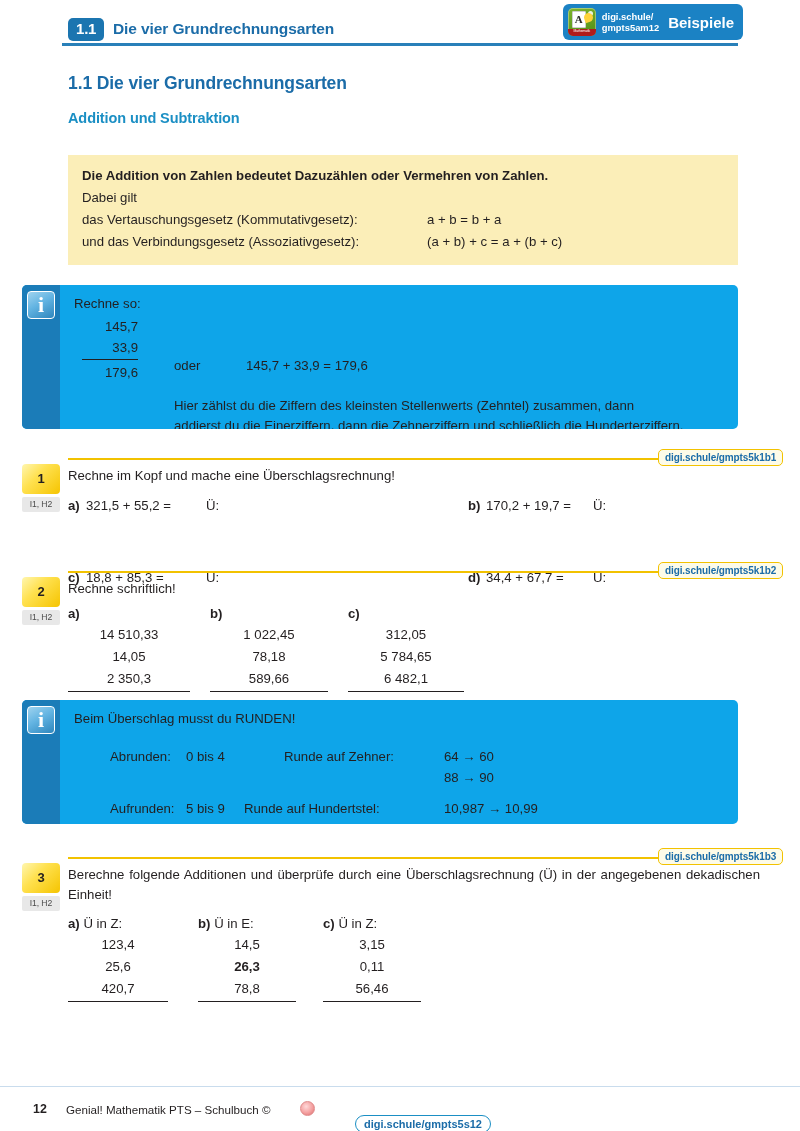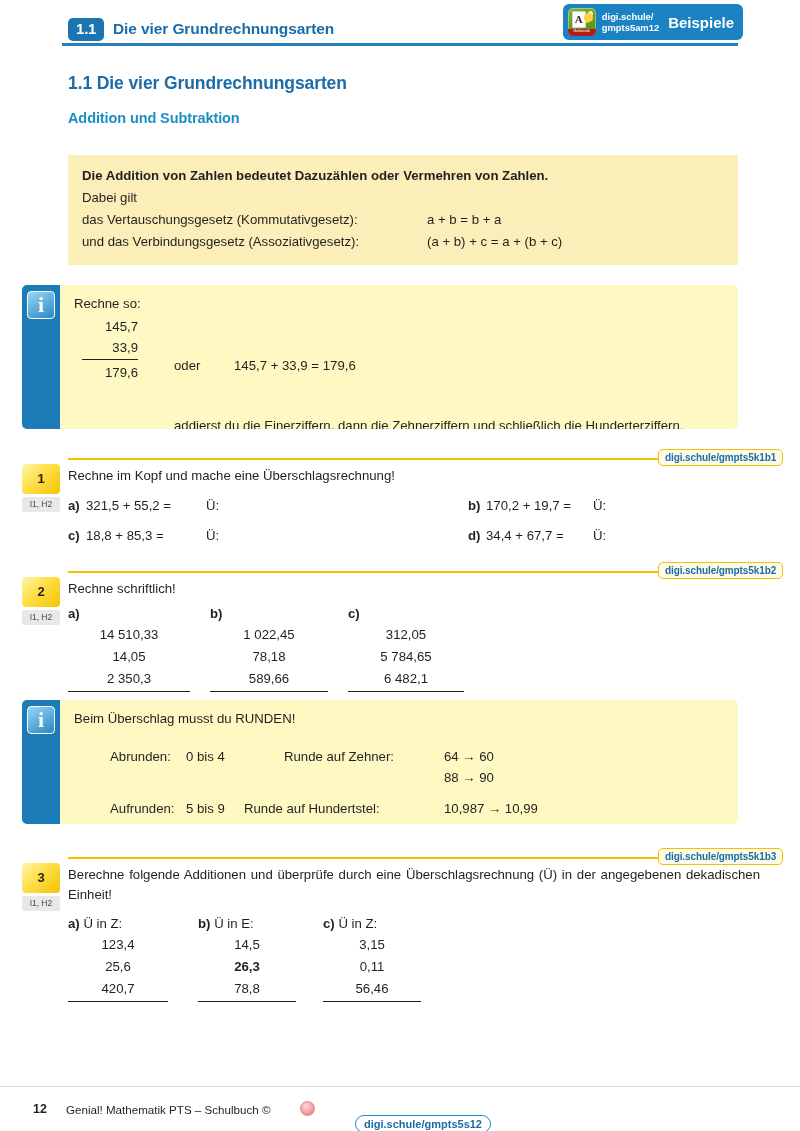--- a/index.html
+++ b/index.html
@@ -162,21 +162,21 @@
     font-size: 13.2px;
     color: #231f20;
   }
   .rulebox .l { line-height: 22px; white-space: nowrap; }
   .rulebox .l.b { font-weight: bold; }
   .rulebox .law { display: inline-block; width: 345px; }
 
   
   .infobox {
     position: absolute;
-    background: #fef9c3;
+    background: #0ea5e9;
     border-radius: 5px;
     overflow: hidden;
   }
   .infobox .spine {
     position: absolute;
     left: 0; top: 0;
     width: 38px; height: 100%;
     background: #1b7cb8;
   }
   .infobox .iicon {
@@ -372,42 +372,43 @@
       <div style="line-height:20px;">Rechne so:</div>
 
       <div style="position:relative; height:100px;">
         <div class="calc-col" style="position:absolute; left:8px; top:2px; width:56px;">
           <div class="num">145,7</div>
           <div class="num under">33,9</div>
           <div class="num" style="padding-top:2px;">179,6</div>
         </div>
 
         <div style="position:absolute; left:100px; top:44px;">oder</div>
-        <div style="position:absolute; left:160px; top:44px; white-space:nowrap;">145,7 + 33,9 = 179,6</div>
-
+        <div style="position:absolute; left:172px; top:44px; white-space:nowrap;">145,7 + 33,9 = 179,6</div>
+
+        <div style="position:absolute; left:100px; top:82px; line-height:20px; white-space:nowrap;">Hier zählst du die Ziffern des kleinsten Stellenwerts (Zehntel) zusammen, dann</div>
         <div style="position:absolute; left:100px; top:102px; line-height:20px; white-space:nowrap;">addierst du die Einerziffern, dann die Zehnerziffern und schließlich die Hunderterziffern.</div>
       </div>
     </div>
   </div>
 
   <div class="ex" style="top:458px;">
     <div class="ex-rule" style="width:596px;"></div>
     <div class="ex-tag" style="left:636px;">digi.schule/gmpts5k1b1</div>
     <div class="ex-badge">1</div>
     <div class="ex-meta">I1, H2</div>
 
     <div class="ex-body">
       <div class="ex-instr">Rechne im Kopf und mache eine Überschlagsrechnung!</div>
 
       <div class="prob-row">
         <span class="pcell" style="width:18px;"><b>a)</b></span><span class="pcell" style="width:120px;">321,5 + 55,2 =</span><span class="pcell" style="width:262px;">Ü:</span><span class="pcell" style="width:18px;"><b>b)</b></span><span class="pcell" style="width:107px;">170,2 + 19,7 =</span><span class="pcell">Ü:</span>
       </div>
 
       <div class="prob-row">
-        <span class="pcell" style="width:18px;"><b>c)</b></span><span class="pcell" style="width:120px;">18,8 + 85,3 =</span><span class="pcell" style="width:262px;">Ü:</span><span class="pcell" style="width:18px;"><b>d)</b></span><span class="pcell" style="width:107px;">34,4 + 67,7 =</span><span class="pcell">Ü:</span>
+        <span class="pcell" style="width:18px;"><b>c)</b></span><span class="pcell" style="width:120px;margin-top:42px;">18,8 + 85,3 =</span><span class="pcell" style="width:262px;">Ü:</span><span class="pcell" style="width:18px;"><b>d)</b></span><span class="pcell" style="width:107px;">34,4 + 67,7 =</span><span class="pcell">Ü:</span>
       </div>
     </div>
   </div>
 
   <div class="ex" style="top:571px;">
     <div class="ex-rule" style="width:596px;"></div>
     <div class="ex-tag" style="left:636px;">digi.schule/gmpts5k1b2</div>
     <div class="ex-badge">2</div>
     <div class="ex-meta">I1, H2</div>
 

